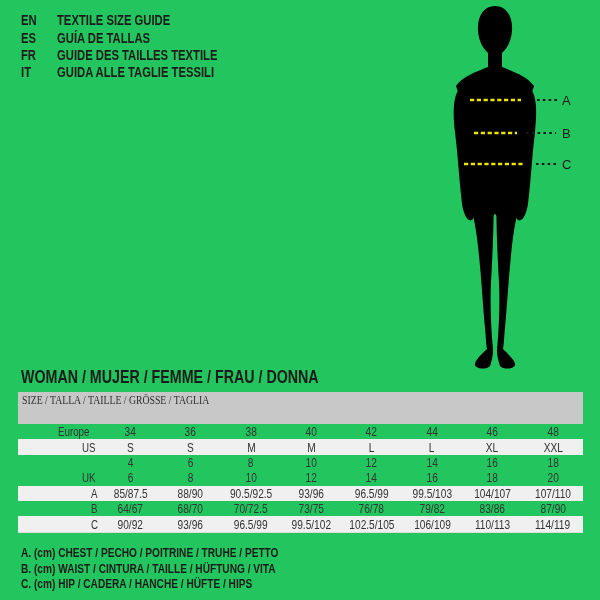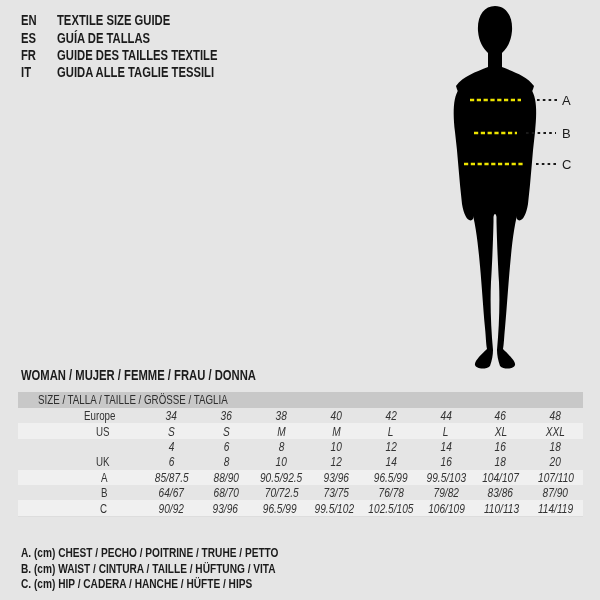--- a/index.html
+++ b/index.html
@@ -1,40 +1,40 @@
 <!DOCTYPE html>
 <html><head>
 <meta charset="utf-8">
 <style>
   html,body{margin:0;padding:0;background:#fff;}
-  .page{position:relative;width:600px;height:600px;background:#e5e5e5;overflow:hidden;
+  .page{position:relative;width:600px;height:600px;background:#22c55e;overflow:hidden;
         font-family:"Liberation Sans",sans-serif;color:#1b1b1b;}
   
   .cond{display:inline-block;transform:scaleX(0.75);transform-origin:left center;white-space:nowrap;}
   .condc{display:inline-block;transform:scaleX(0.78);transform-origin:center center;white-space:nowrap;}
 
   
   .lang-block{position:absolute;left:21px;top:11px;}
   .lang-row{display:flex;height:17.4px;align-items:center;font-size:15px;font-weight:bold;}
   .lang-code{width:36px;flex:0 0 36px;}
 
   
   .figure-wrap{position:absolute;left:420px;top:4px;width:170px;height:368px;}
 
   
-  .section-title{position:absolute;left:21px;top:366px;font-size:15px;font-weight:bold;}
+  .section-title{position:absolute;left:21px;top:366px;font-size:19px;font-weight:bold;}
 
   
   .size-table{position:absolute;left:18px;top:392px;width:565px;font-size:13px;color:#333;
               border-bottom:1px solid #ddd;}
-  .table-header{height:16px;line-height:16px;background:#c8c8c8;color:#2e2e2e;padding-left:20px;}
+  .table-header{height:32px;line-height:16px;background:#c8c8c8;color:#2e2e2e;padding-left:4px;font-family:Liberation Serif, serif;}
   .t-row{display:flex;height:15.4px;align-items:center;}
   .t-row.shaded{background:#f0f0f0;}
-  .row-label{width:78px;flex:0 0 78px;padding-left:4px;text-align:center;margin-left:44px;}
-  .cell{flex:1;display:flex;justify-content:center;align-items:flex-end;font-style:italic;}
+  .row-label{width:78px;flex:0 0 78px;padding-left:4px;text-align:right;}
+  .cell{flex:1;display:flex;justify-content:center;align-items:flex-end;}
 
   
   .legend{position:absolute;left:21px;top:545px;}
   .legend-line{height:15.4px;font-size:13.5px;font-weight:bold;display:flex;align-items:flex-end;}
 </style>
 </head>
 <body>
 
 <div class="page">
 

